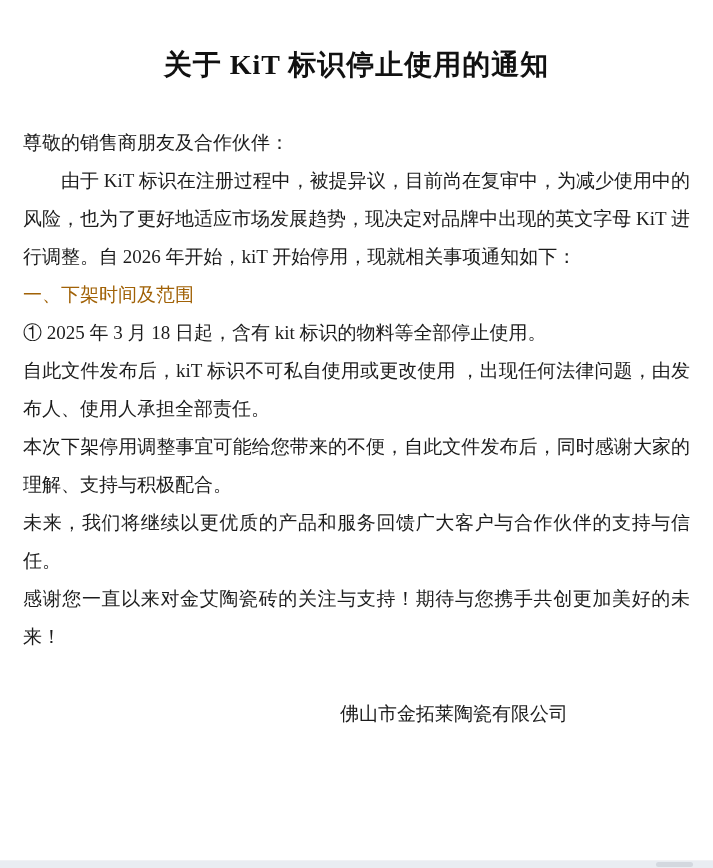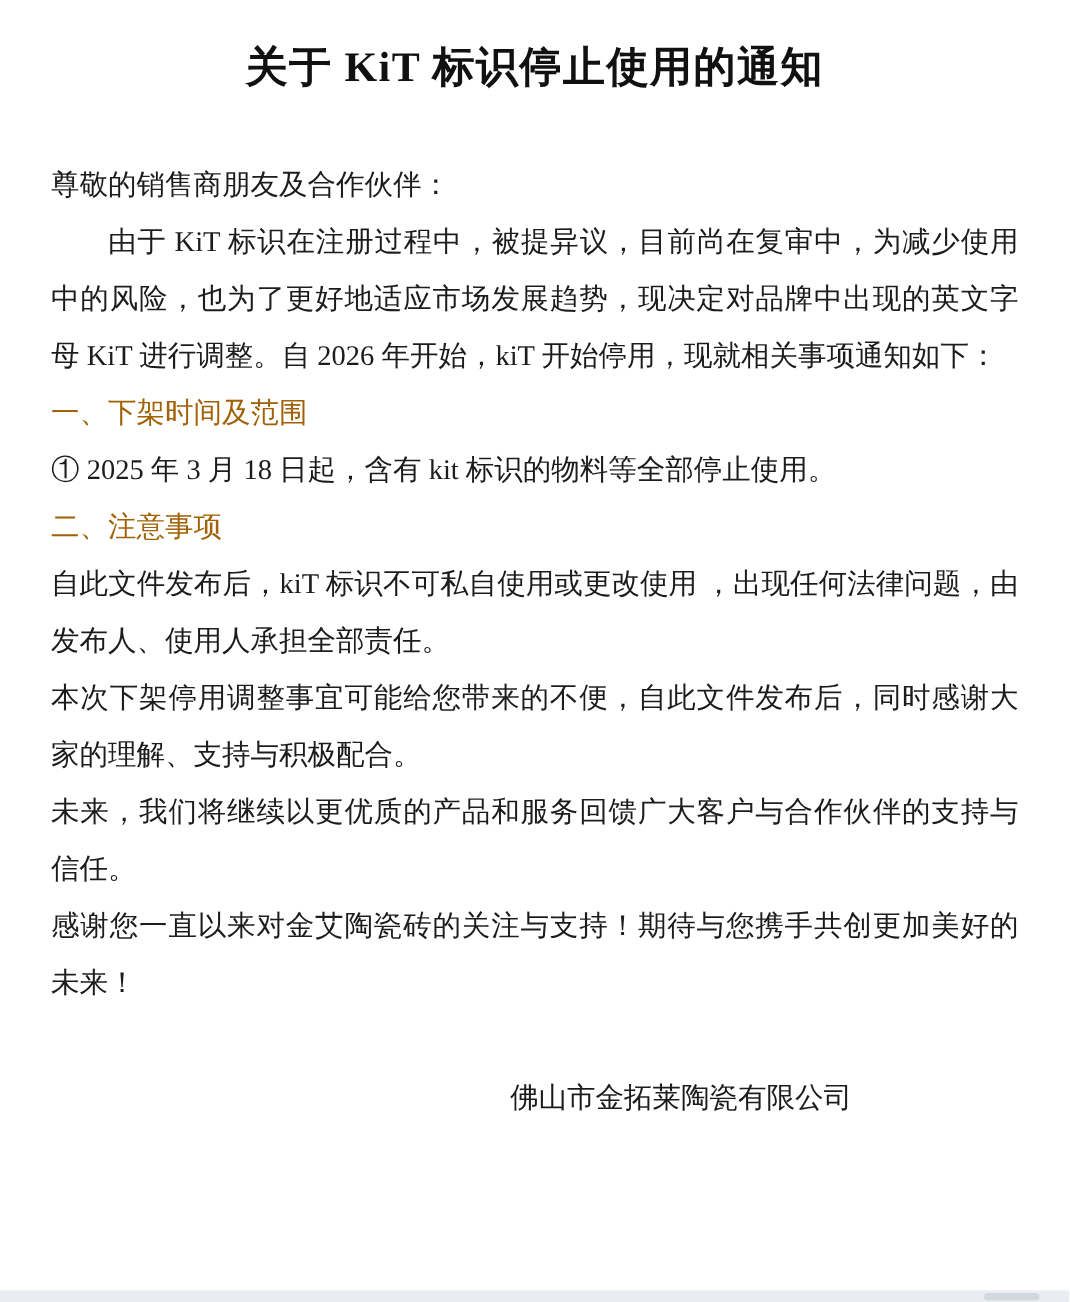--- a/index.html
+++ b/index.html
@@ -11,31 +11,31 @@
     position: relative;
     width: 713px;
     height: 868px;
     margin: 0 auto;
     background: #ffffff;
     overflow: hidden;
     font-family: "Liberation Serif", "DejaVu Serif", serif;
     color: #1c1c1c;
   }
   .doc-title {
-    margin: 29px 0 0 0;
+    margin: 48px 0 0 0;
     text-align: center;
     font-size: 28px;
     font-weight: bold;
     line-height: 34px;
     letter-spacing: 1px;
     color: #111111;
   }
   .content {
     margin-top: 42px;
-    padding: 0 34px;
+    padding: 0 23px;
     font-size: 19px;
     line-height: 38px;
     text-align: justify;
   }
   .content p {
     margin: 0;
   }
   .para-intro {
     text-indent: 2em;
   }
@@ -80,21 +80,20 @@
 
     <p>尊敬的销售商朋友及合作伙伴：</p>
 
     <p class="para-intro">由于 KiT 标识在注册过程中，被提异议，目前尚在复审中，为减少使用中的风险，也为了更好地适应市场发展趋势，现决定对品牌中出现的英文字母 KiT 进行调整。自 2026 年开始，kiT 开始停用，现就相关事项通知如下：</p>
 
     <p class="section-heading">一、下架时间及范围</p>
 
     <p>① 2025 年 3 月 18 日起，含有 kit 标识的物料等全部停止使用。</p>
 
 
-    <p class="section-heading">二、注意事项</p>
 
     <p>自此文件发布后，kiT 标识不可私自使用或更改使用 ，出现任何法律问题，由发布人、使用人承担全部责任。</p>
 
     <p>本次下架停用调整事宜可能给您带来的不便，自此文件发布后，同时感谢大家的理解、支持与积极配合。</p>
 
     <p>未来，我们将继续以更优质的产品和服务回馈广大客户与合作伙伴的支持与信任。</p>
 
     <p>感谢您一直以来对金艾陶瓷砖的关注与支持！期待与您携手共创更加美好的未来！</p>
 
   </div>

